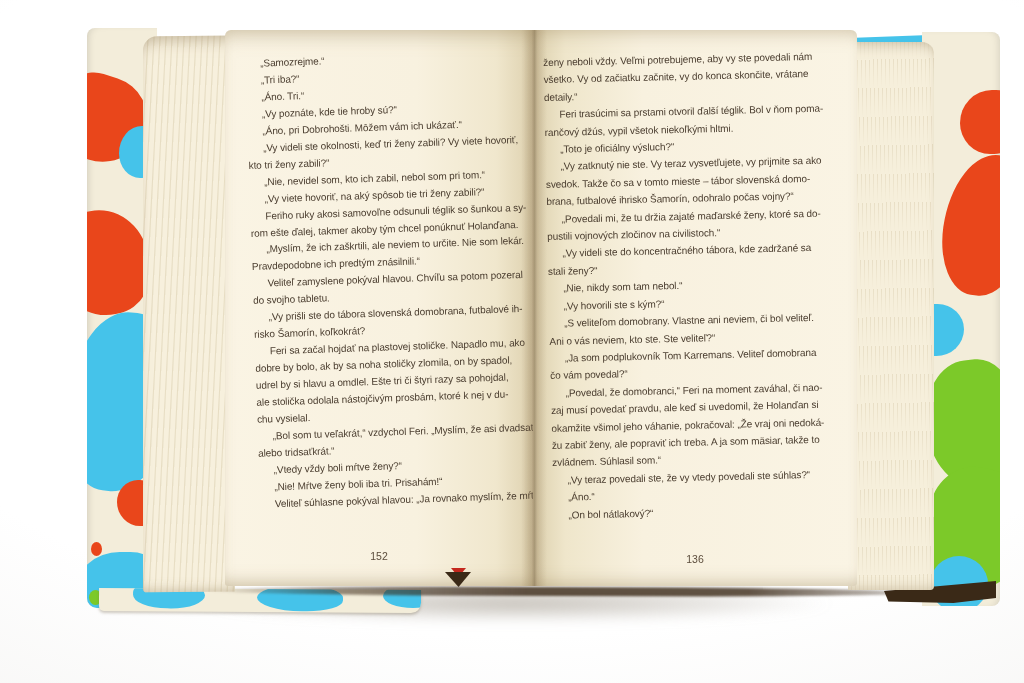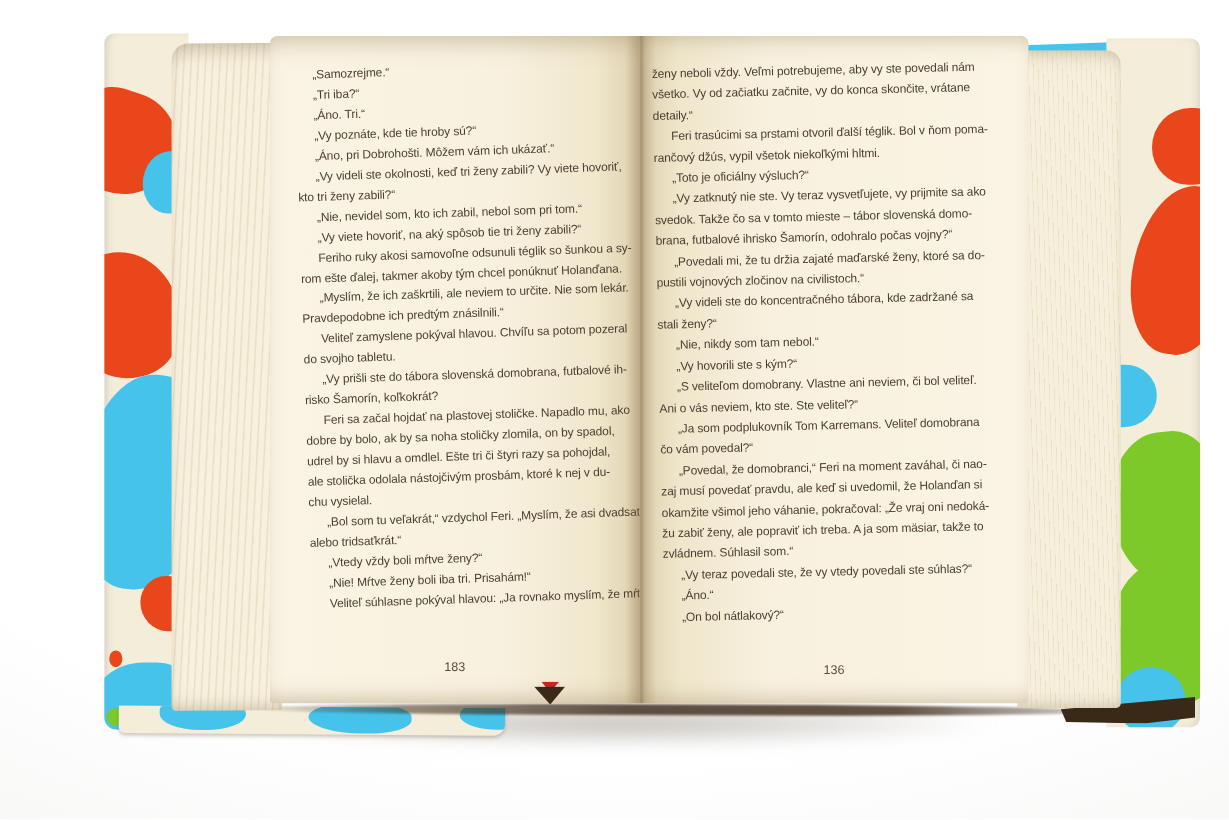--- a/index.html
+++ b/index.html
@@ -156,21 +156,21 @@
           <div class="line">dobre by bolo, ak by sa noha stoličky zlomila, on by spadol,</div>
           <div class="line">udrel by si hlavu a omdlel. Ešte tri či štyri razy sa pohojdal,</div>
           <div class="line">ale stolička odolala nástojčivým prosbám, ktoré k nej v du-</div>
           <div class="line">chu vysielal.</div>
           <div class="line indent">„Bol som tu veľakrát,“ vzdychol Feri. „Myslím, že asi dvadsať-</div>
           <div class="line">alebo tridsaťkrát.“</div>
           <div class="line indent">„Vtedy vždy boli mŕtve ženy?“</div>
           <div class="line indent">„Nie! Mŕtve ženy boli iba tri. Prisahám!“</div>
           <div class="line indent">Veliteľ súhlasne pokýval hlavou: „Ja rovnako myslím, že mŕtve</div>
         </div>
-      <div class="page-num">183</div>
+      <div class="page-num">152</div>
     </div>
 
     <div class="page page-right">
       <div class="text-block text-right">
           <div class="line">ženy neboli vždy. Veľmi potrebujeme, aby vy ste povedali nám</div>
           <div class="line">všetko. Vy od začiatku začnite, vy do konca skončite, vrátane</div>
           <div class="line">detaily.“</div>
           <div class="line indent">Feri trasúcimi sa prstami otvoril ďalší téglik. Bol v ňom poma-</div>
           <div class="line">rančový džús, vypil všetok niekoľkými hltmi.</div>
           <div class="line indent">„Toto je oficiálny výsluch?“</div>

